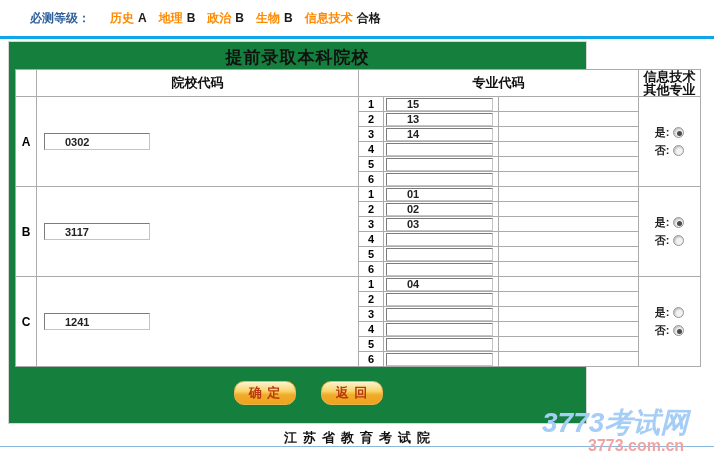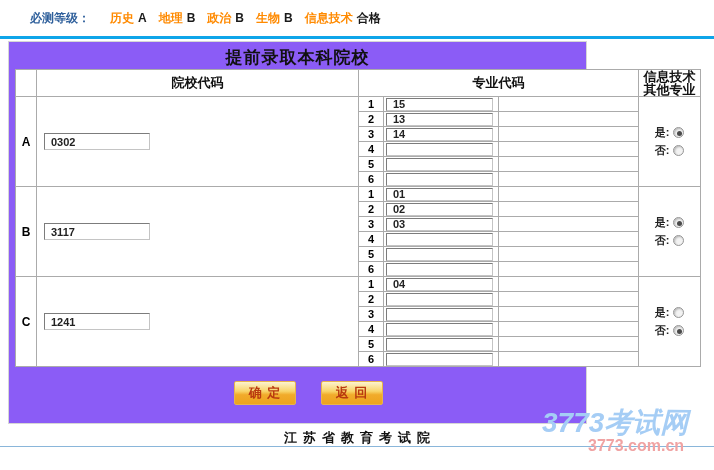--- a/index.html
+++ b/index.html
@@ -9,59 +9,59 @@
   
   .topbar { position:absolute; left:0; top:0; width:714px; height:39px;
             display:flex; align-items:center; padding-left:30px;
             border-bottom:3px solid #0ea5e9; font-size:12px; font-weight:bold; }
   .topbar .lbl { color:#2e5f9b; margin-right:8px; }
   .topbar .subj { color:#ff8a00; margin-left:12px; }
   .topbar .grade { color:#1a1a1a; margin-left:4px; }
 
   
   .panel { position:absolute; left:8px; top:41px; width:579px; height:383px;
-           background:#8b5cf6; border:1px solid #d6d6d6; }
+           background:#15803d; border:1px solid #d6d6d6; }
   .title { position:absolute; left:0; top:4px; width:100%; text-align:center;
            font-size:17px; font-weight:bold; color:#111; letter-spacing:1px; }
 
   
   table.app { position:absolute; left:6px; top:27px; width:685px;
               border-collapse:collapse; table-layout:fixed; background:#fff; }
   table.app th, table.app td { border:1px solid #ababab; padding:0; }
   table.app th { height:26px; font-size:13px; font-weight:bold; color:#111; }
   th.obey-h { font-size:11px; line-height:13px; }
   tr.r { height:15px; }
   td.letter { text-align:center; font-size:12px; font-weight:bold; vertical-align:middle; }
   td.college { vertical-align:middle; }
   td.num { text-align:center; font-size:11px; font-weight:bold; }
   td.mcell { vertical-align:middle; }
   td.ocell { vertical-align:middle; }
 
   input.inp { display:block; background:#fff; border:1px solid #8d8d8d;
               border-color:#7c7c7c #c4c4c4 #c4c4c4 #7c7c7c;
               font-family:"Liberation Sans",sans-serif; font-size:11px; font-weight:bold;
-              color:#222; padding:0 6px; }
+              color:#222; padding:0 20px; }
   input.college-inp { width:106px; height:17px; margin-left:7px; }
   input.major-inp { width:107px; height:13px; margin-left:2px; }
 
   .obey-box { display:flex; flex-direction:column; align-items:center; gap:3px; }
   .orow { display:flex; align-items:center; font-size:11px; font-weight:bold; color:#222; }
   .radio { position:relative; width:11px; height:11px; border-radius:50%;
            background:#f3f3f3; border:1px solid #969696;
            box-shadow:inset 1px 1px 2px rgba(0,0,0,.25); display:inline-block; margin-left:4px; cursor:pointer; }
   .radio.on::after { content:""; position:absolute; left:2.5px; top:2.5px; width:5px; height:5px;
                      border-radius:50%; background:#4a4a4a; }
 
   
   .btnrow { position:absolute; left:0; top:339px; width:100%;
             display:flex; justify-content:center; gap:25px; padding-left:22px; }
   .btn { width:62px; height:24px; font-family:"Liberation Sans",sans-serif;
          font-size:13px; font-weight:bold; color:#b93a10; letter-spacing:1px;
          background:linear-gradient(180deg,#fdf3cf 0%,#f8d469 42%,#f1ab2b 58%,#eda31e 100%);
-         border:1px solid #e8b44b; border-radius:2px; cursor:pointer; }
+         border:1px solid #e8b44b; border-radius:10px; cursor:pointer; }
 
   
   .footer { position:absolute; left:0; top:429px; width:714px; text-align:center;
             font-size:13px; font-weight:bold; color:#111; letter-spacing:6px; text-indent:6px; }
   .blueline { position:absolute; left:0; top:446px; width:714px; height:1px; background:#8ab6da; }
 
   
   .wm1 { position:absolute; left:542px; top:406px; font-size:28px; line-height:34px;
          font-weight:bold; font-style:italic; color:#a5cdf5; white-space:nowrap; }
   .wm2 { position:absolute; left:588px; top:437px; font-size:16px;

